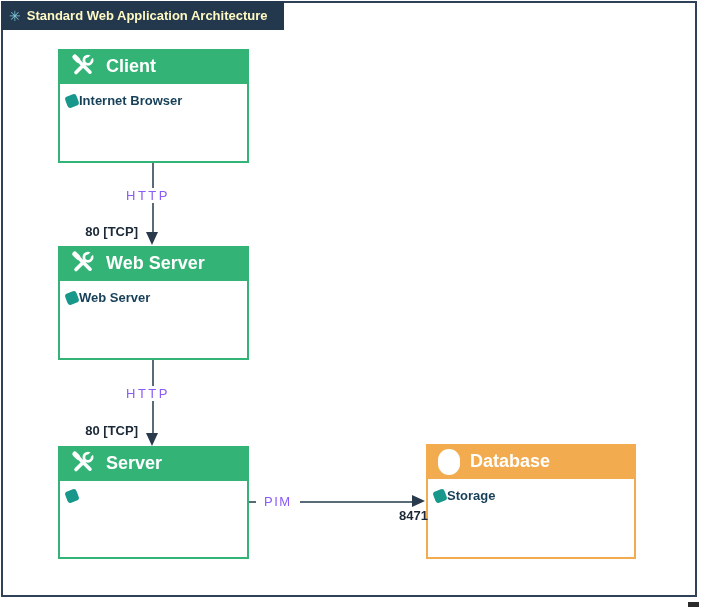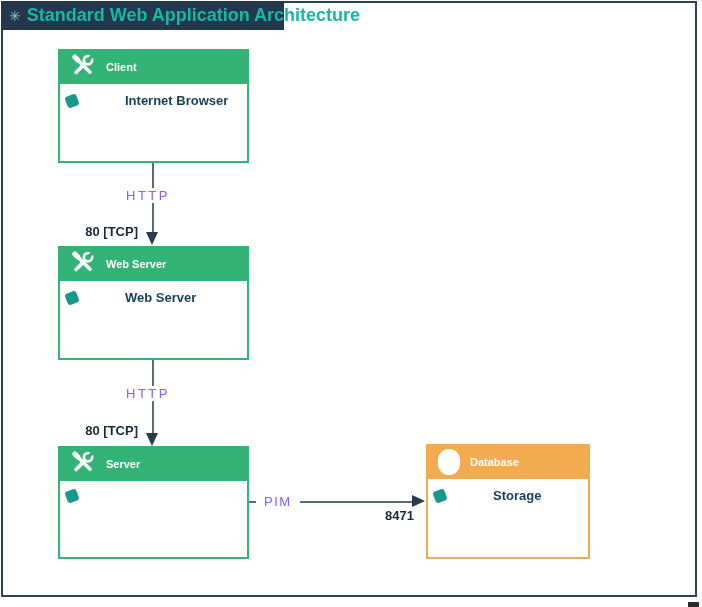--- a/index.html
+++ b/index.html
@@ -12,45 +12,45 @@
     box-sizing:border-box;border:2px solid #2e4156;background:#ffffff;
   }
   .titlebar{
     position:absolute;left:1px;top:1px;width:283px;height:29px;
     background:#24384d;display:flex;align-items:center;z-index:5;
   }
   .titlebar-icon{
     color:#7ec7d6;font-size:14px;margin:0 6px 0 8px;line-height:1;
   }
   .title-text{
-    color:#14b8a6;font-weight:bold;font-size:18px;white-space:nowrap;
+    color:#fef9c3;font-weight:bold;font-size:13px;white-space:nowrap;
   }
   .node{position:absolute;z-index:3;}
   .node-header{
     height:35px;display:flex;align-items:center;box-sizing:border-box;
     padding-left:12px;
   }
   .node-header.green{background:#33b476;}
   .node-header.orange{background:#f2ac4f;}
   .node-header-label{
-    color:#ffffff;font-weight:bold;font-size:11px;margin-left:10px;white-space:nowrap;
+    color:#ffffff;font-weight:bold;font-size:18px;margin-left:10px;white-space:nowrap;
   }
   .node-body{
     background:#ffffff;box-sizing:border-box;border-style:solid;border-width:0 2px 2px 2px;
     padding:9px 0 0 6px;
   }
   .node-body.green{border-color:#33b476;}
   .node-body.orange{border-color:#f2ac4f;}
   .node-item{display:flex;align-items:center;}
   .component-icon{
     width:12px;height:12px;background:#18988b;border-radius:3px;
     transform:rotate(-20deg);flex:0 0 12px;margin-right:1px;
   }
   .node-item-label{
-    color:#163f58;font-weight:bold;font-size:13px;white-space:nowrap;padding-left:46px;
+    color:#163f58;font-weight:bold;font-size:13px;white-space:nowrap;
   }
   .db-icon{
     width:22px;height:26px;background:#ffffff;border-radius:11px;
   }
   .vline{position:absolute;width:2px;background:#5a6b78;z-index:1;}
   .hline{position:absolute;height:2px;background:#5a6b78;z-index:1;}
   .arrow-down{
     position:absolute;width:0;height:0;z-index:2;
     border-left:6.5px solid transparent;border-right:6.5px solid transparent;
     border-top:13px solid #2a3a4d;
@@ -153,23 +153,23 @@
   <div class="node-body green" style="height:78px;">
     <div class="node-item">
       <span class="component-icon"></span>
     </div>
   </div>
 </div>
 
 <div class="hline" style="left:249px;top:501px;width:164px;"></div>
 <div class="arrow-right" style="left:412px;top:495px;"></div>
 <span class="edge-label horiz" style="left:256px;top:494px;">PIM</span>
-<span class="port-label ra" style="left:378px;top:508px;width:36px;">8471</span>
+<span class="port-label ra" style="left:392px;top:508px;width:36px;">8471</span>
 
-<div class="node" style="left:426px;top:444px;width:164px;">
+<div class="node" style="left:426px;top:444px;width:210px;">
   <div class="node-header orange">
     <span class="db-icon"></span>
     <span class="node-header-label">Database</span>
   </div>
   <div class="node-body orange" style="height:80px;">
     <div class="node-item">
       <span class="component-icon"></span>
       <span class="node-item-label">Storage</span>
     </div>
   </div>

